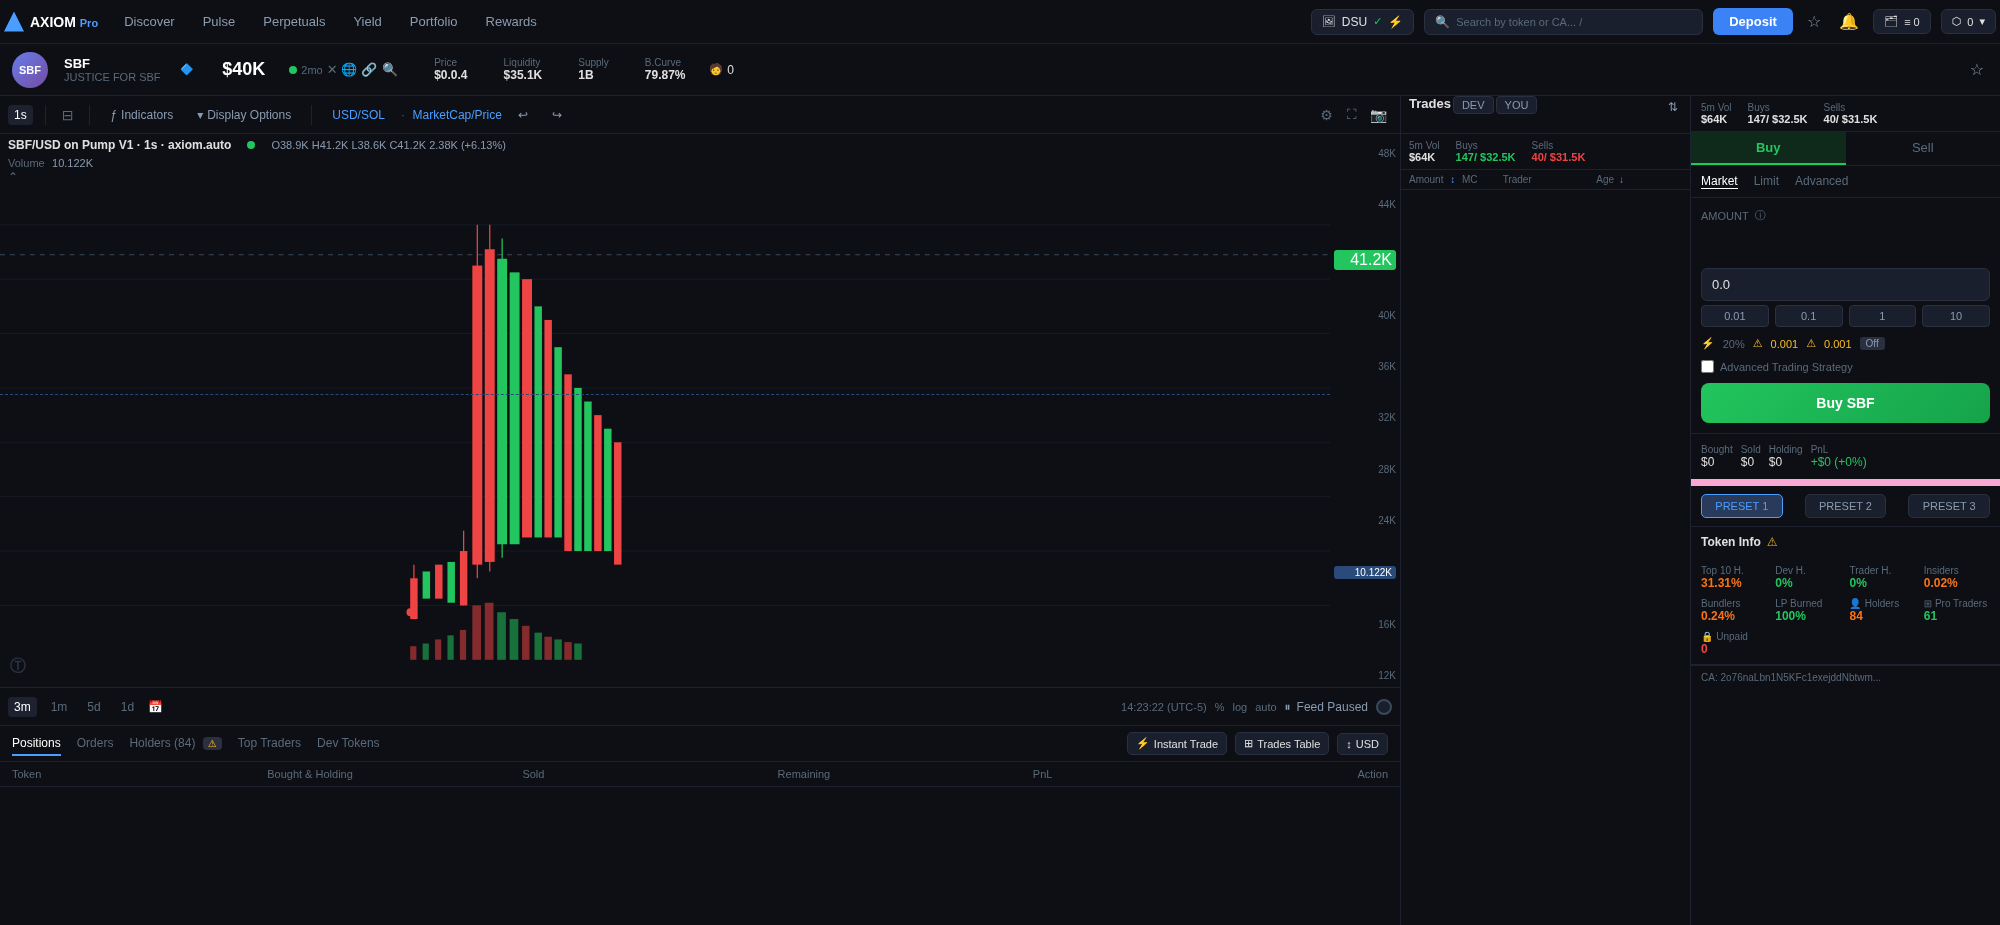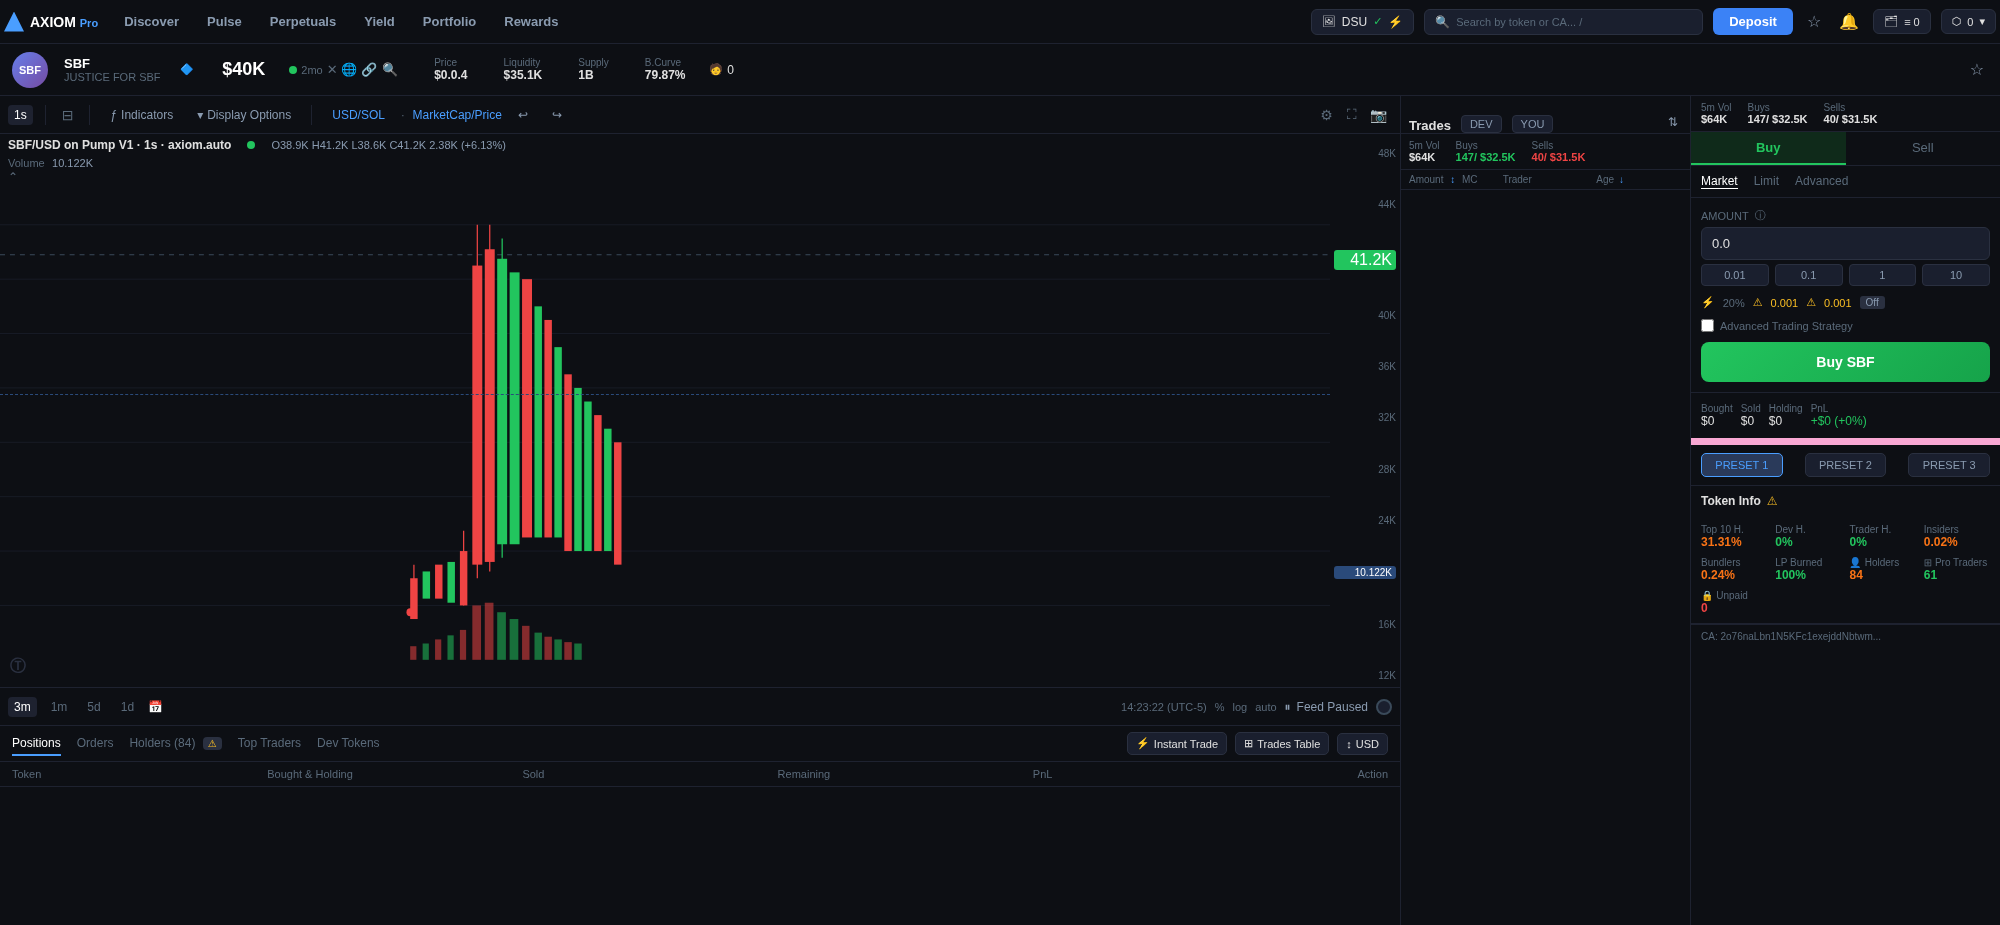--- a/index.html
+++ b/index.html
@@ -2,21 +2,21 @@
 <html><head>
   <meta charset="utf-8">
   <style>
     * { box-sizing: border-box; margin: 0; padding: 0; }
     body { background: #0d0f14; color: #e0e0e0; font-family: -apple-system, BlinkMacSystemFont, 'Segoe UI', sans-serif; font-size: 12px; overflow: hidden; width: 2000px; height: 925px; }
 
     
     .top-nav { display: flex; align-items: center; height: 44px; background: #0d0f14; border-bottom: 1px solid #1e2230; padding: 0 4px; gap: 20px; }
     .logo { display: flex; align-items: center; gap: 6px; color: #fff; font-weight: 700; font-size: 14px; }
     .logo-icon { width: 20px; height: 20px; background: #4a9eff; clip-path: polygon(50% 0%, 100% 100%, 0% 100%); }
-    .nav-links { display: flex; gap: 16px; align-items: flex-end; font-weight: bold; }
+    .nav-links { display: flex; gap: 16px; align-items: flex-end; }
     .nav-link { color: #8a9bb0; font-size: 13px; cursor: pointer; padding: 4px 6px; }
     .nav-right { margin-left: auto; display: flex; align-items: center; gap: 10px; }
     .wallet-btn { display: flex; align-items: center; gap: 6px; background: #1a1f2e; border: 1px solid #2a3040; border-radius: 6px; padding: 5px 10px; cursor: pointer; }
     .search-box { display: flex; align-items: center; gap: 6px; background: #1a1f2e; border: 1px solid #2a3040; border-radius: 6px; padding: 5px 120px 5px 10px; color: #5a6a7a; cursor: pointer; }
     .deposit-btn { background: #3b82f6; color: #fff; border: none; border-radius: 6px; padding: 6px 16px; font-size: 13px; cursor: pointer; font-weight: 600; }
     .icon-btn { background: transparent; border: none; color: #8a9bb0; cursor: pointer; font-size: 16px; padding: 4px; }
 
     
     .token-header { display: flex; align-items: center; height: 52px; background: #0d0f14; border-bottom: 1px solid #1e2230; padding: 0 12px; gap: 16px; }
     .token-avatar { width: 36px; height: 36px; border-radius: 50%; background: linear-gradient(135deg, #667eea, #764ba2); display: flex; align-items: center; justify-content: center; font-weight: 700; font-size: 11px; color: #fff; }
@@ -76,21 +76,21 @@
     .pos-tab-badge { background: #2a3040; color: #fbbf24; border-radius: 4px; padding: 1px 5px; font-size: 10px; margin-left: 4px; }
     .positions-tabs-right { margin-left: auto; display: flex; gap: 8px; align-items: center; }
     .pos-action-btn { display: flex; align-items: center; gap: 4px; background: #1a1f2e; border: 1px solid #2a3040; border-radius: 5px; padding: 4px 8px; color: #e0e0e0; font-size: 11px; cursor: pointer; }
     .pos-headers { display: flex; align-items: center; padding: 6px 12px; color: #5a6a7a; font-size: 11px; border-bottom: 1px solid #1e2230; }
     .pos-col { flex: 1; }
     .pos-col-action { width: 100px; text-align: right; }
     .pos-empty { display: flex; align-items: center; justify-content: center; height: 100px; color: #3a4a5a; font-size: 13px; }
 
     
     .right-sidebar { width: 290px; display: flex; flex-direction: column; border-left: 1px solid #1e2230; background: #0d0f14; }
-    .trades-header { display: flex; align-items: flex-end; height: 38px; padding: 0 8px; border-bottom: 1px solid #1e2230; gap: 10px; }
+    .trades-header { display: flex; align-items: flex-start; height: 38px; padding: 0 8px; border-bottom: 1px solid #1e2230; gap: 2px; }
     .trades-title { font-size: 13px; font-weight: 600; color: #e0e0e0; }
     .filter-btn { background: #1a1f2e; border: 1px solid #2a3040; border-radius: 4px; padding: 2px 8px; color: #8a9bb0; font-size: 11px; cursor: pointer; }
     .trades-header-right { margin-left: auto; display: flex; gap: 4px; }
     .trades-stats { display: flex; padding: 6px 8px; gap: 16px; border-bottom: 1px solid #1e2230; }
     .trades-stat { display: flex; flex-direction: column; }
     .ts-label { font-size: 10px; color: #5a6a7a; }
     .ts-value { font-size: 11px; color: #e0e0e0; font-weight: 600; }
     .ts-buys { color: #22c55e; }
     .ts-sells { color: #ef4444; }
     .trades-col-headers { display: flex; align-items: center; padding: 4px 8px; border-bottom: 1px solid #1e2230; color: #5a6a7a; font-size: 10px; gap: 8px; }
@@ -104,21 +104,21 @@
     .vs-label { font-size: 10px; color: #5a6a7a; }
     .vs-value { font-size: 11px; color: #e0e0e0; font-weight: 600; }
     .buy-sell-tabs { display: flex; border-bottom: 1px solid #1e2230; }
     .buy-tab { flex: 1; padding: 8px; text-align: center; background: #0f2a1a; color: #22c55e; font-weight: 700; font-size: 13px; cursor: pointer; border-bottom: 2px solid #22c55e; }
     .sell-tab { flex: 1; padding: 8px; text-align: center; color: #5a6a7a; font-size: 13px; cursor: pointer; }
     .trade-type-tabs { display: flex; padding: 8px 10px; gap: 16px; border-bottom: 1px solid #1e2230; }
     .tt-tab { font-size: 12px; color: #5a6a7a; cursor: pointer; }
     .tt-tab.active { color: #fff; border-bottom: 1px solid #fff; }
     .trade-form { padding: 10px; display: flex; flex-direction: column; gap: 10px; }
     .form-label { font-size: 11px; color: #5a6a7a; margin-bottom: 4px; display: flex; align-items: center; gap: 6px; }
-    .amount-input { background: #1a1f2e; border: 1px solid #2a3040; border-radius: 6px; padding: 8px 10px; color: #e0e0e0; font-size: 13px; width: 100%; }
+    .amount-input { background: #1a1f2e; border: 1px solid #2a3040; border-radius: 6px; padding: 8px 10px; color: #e0e0e0; font-size: 13px; width: 100%; margin-top: 41px; }
     .quick-amounts { display: flex; gap: 6px; margin-top: 4px; }
     .quick-btn { flex: 1; background: #1a1f2e; border: 1px solid #2a3040; border-radius: 4px; padding: 4px; color: #8a9bb0; font-size: 11px; cursor: pointer; text-align: center; }
     .slippage-row { display: flex; align-items: center; gap: 8px; font-size: 11px; color: #5a6a7a; }
     .sl-val { color: #fbbf24; font-size: 11px; }
     .off-badge { background: #2a3040; color: #8a9bb0; border-radius: 3px; padding: 1px 6px; font-size: 10px; }
     .advanced-check { display: flex; align-items: center; gap: 6px; color: #5a6a7a; font-size: 11px; }
     .buy-btn { background: linear-gradient(135deg, #22c55e, #16a34a); color: #fff; border: none; border-radius: 8px; padding: 12px; font-size: 14px; font-weight: 700; cursor: pointer; width: 100%; }
     .pnl-stats { display: flex; gap: 8px; padding: 10px; border-top: 1px solid #1e2230; }
     .pnl-stat { display: flex; flex-direction: column; }
     .ps-label { font-size: 10px; color: #5a6a7a; }

